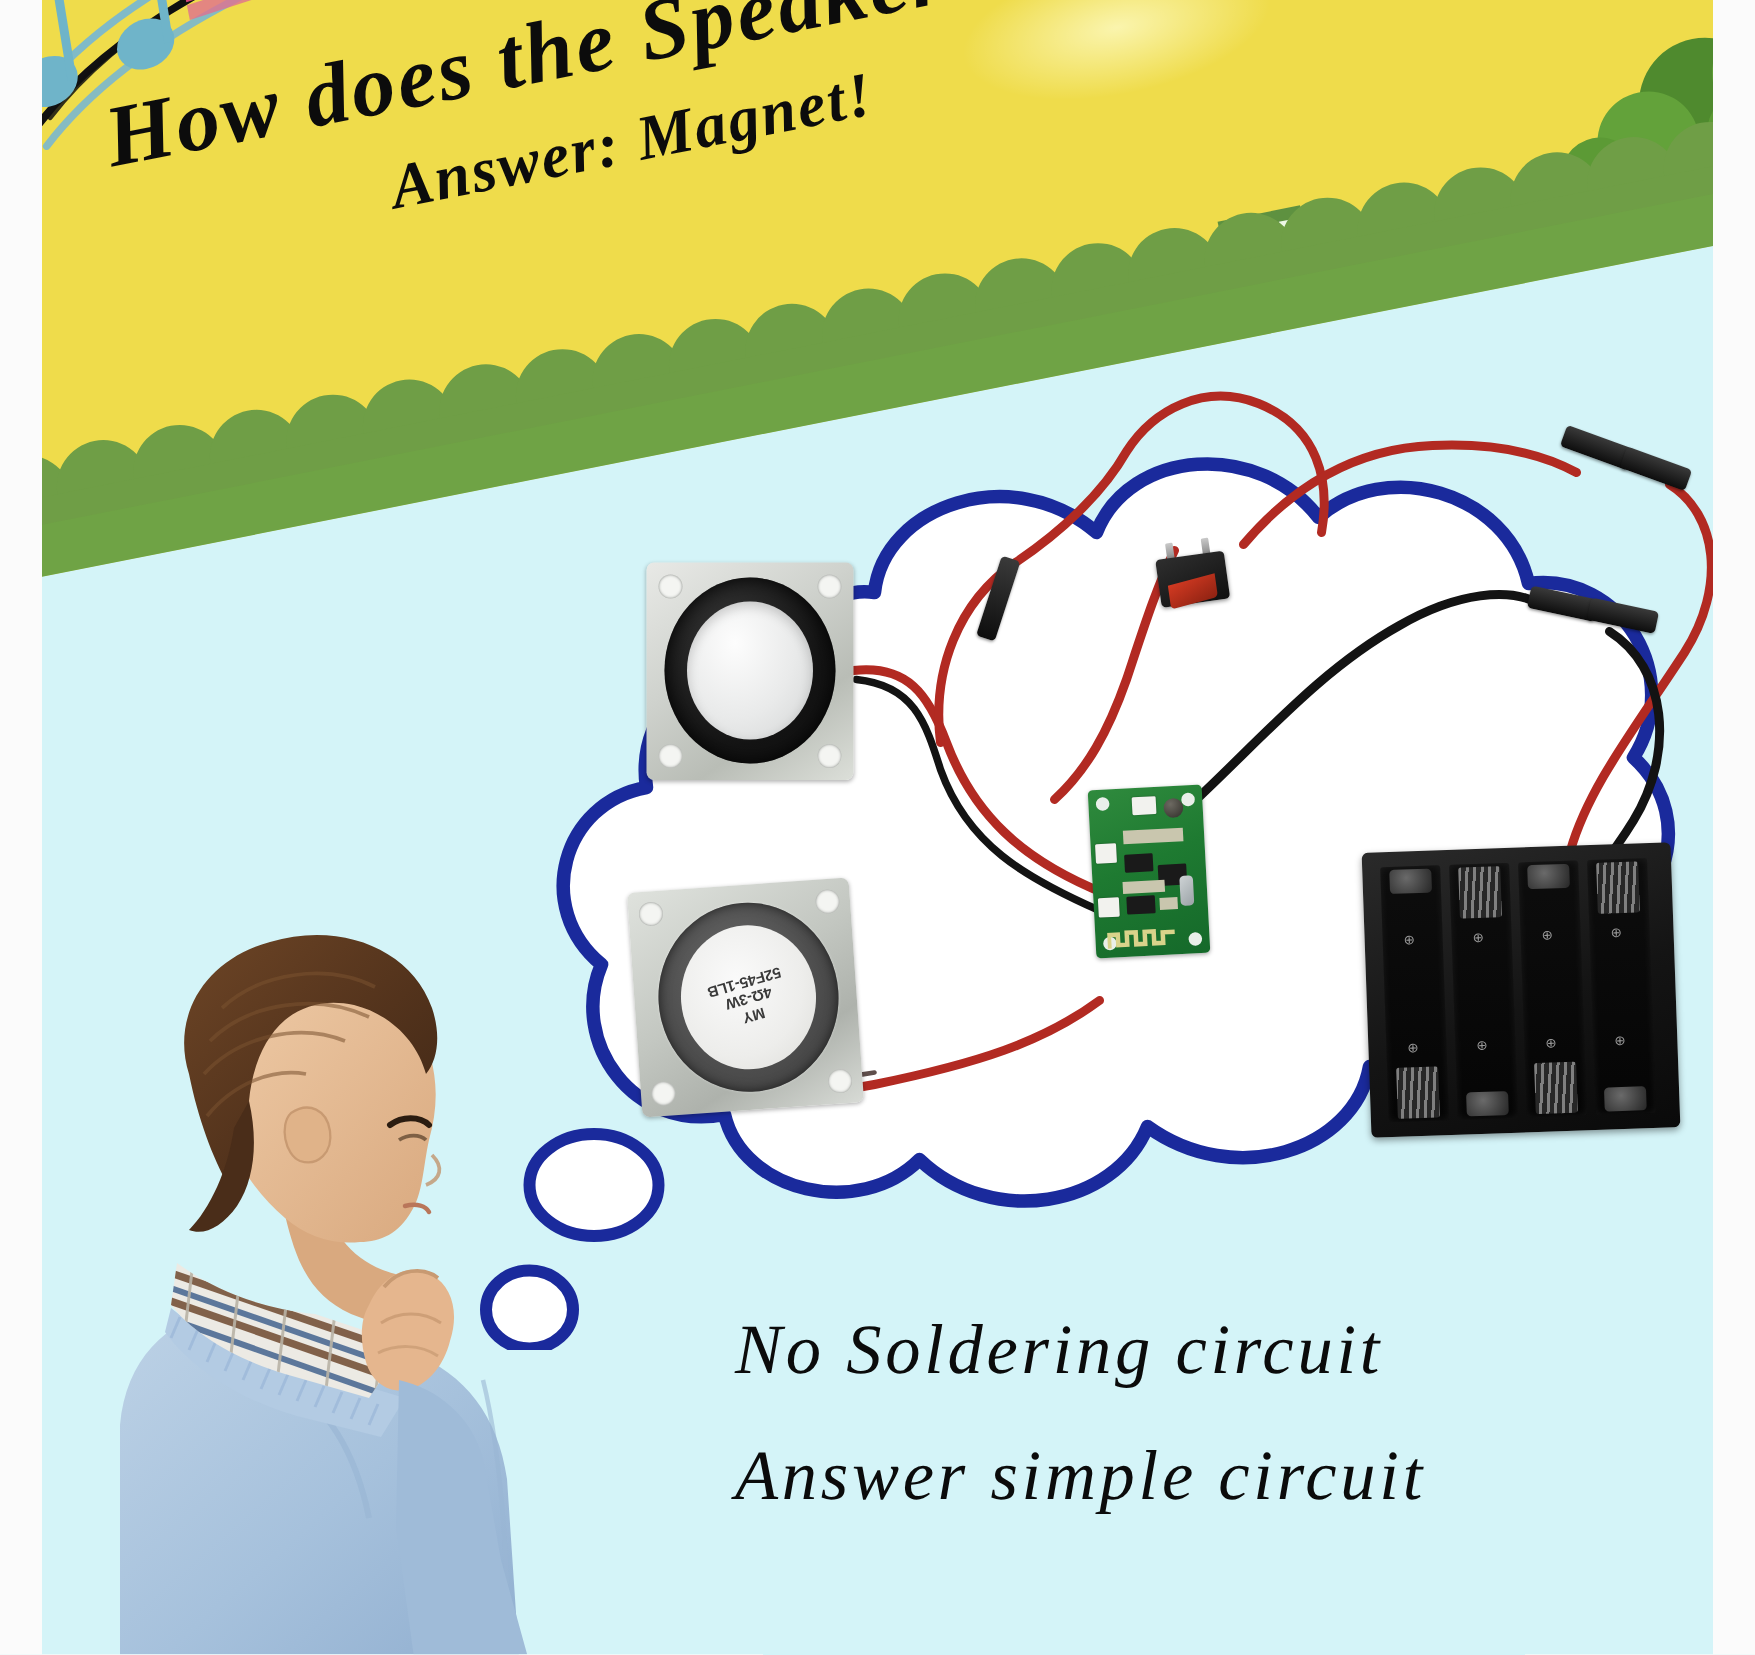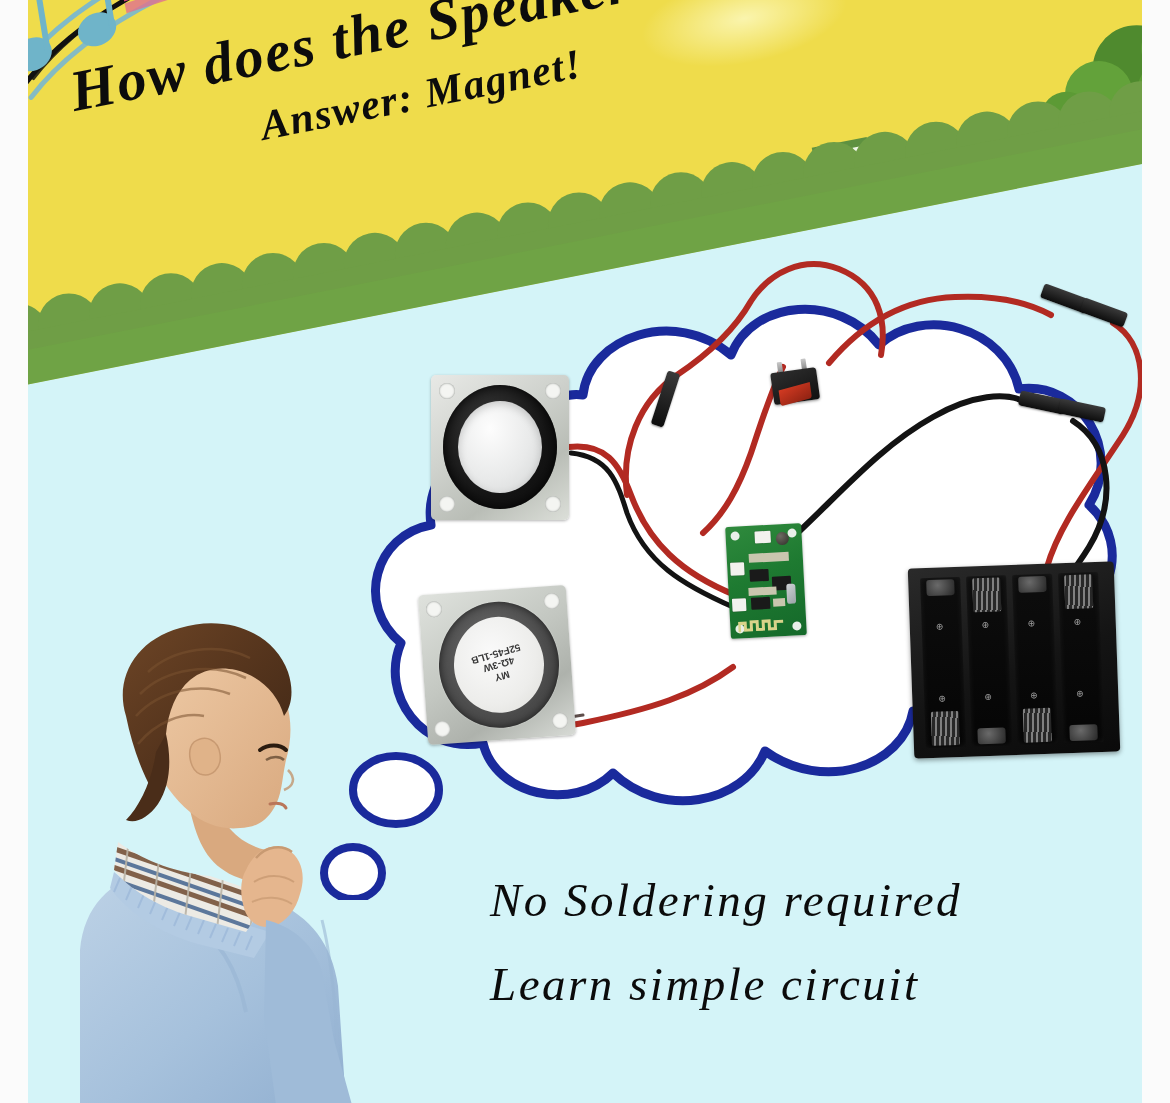--- a/index.html
+++ b/index.html
@@ -524,22 +524,22 @@
 
       <path d="M176,250 C186,228 204,222 218,230 C232,238 236,256 230,274
                C226,290 216,302 204,306 C190,310 178,302 174,288 C170,274 170,260 176,250 Z" fill="#e5b68e"></path>
       <path d="M186,238 C196,226 212,224 222,232" fill="none" stroke="#c89a72" stroke-width="2.5"></path>
       <path d="M184,262 C196,254 212,254 224,262" fill="none" stroke="#c89a72" stroke-width="2" opacity=".8"></path>
       <path d="M182,282 C194,276 210,276 222,284" fill="none" stroke="#c89a72" stroke-width="2" opacity=".7"></path>
 
       <path d="M196,300 C222,306 244,324 252,352 L264,420 L282,485 L206,485 L194,398 Z" fill="#9fbbd8"></path>
     </svg>
 
-    <div class="cap-line cap1">No Soldering required</div>
-    <div class="cap-line cap2">Learn simple circuit</div>
+    <div class="cap-line cap1">No Soldering circuit</div>
+    <div class="cap-line cap2">Answer simple circuit</div>
 
     <div class="banner-wrap">
       <div class="banner-yellow"></div>
 
       <div class="banner-gloss2"></div>
 
       <svg style="position:absolute;right:40px;bottom:16px;" width="420" height="140" viewBox="0 0 420 140">
         <g>
           <circle cx="310" cy="62" r="44" fill="#4f8a2e"></circle>
           <circle cx="356" cy="50" r="38" fill="#63a23a"></circle>

